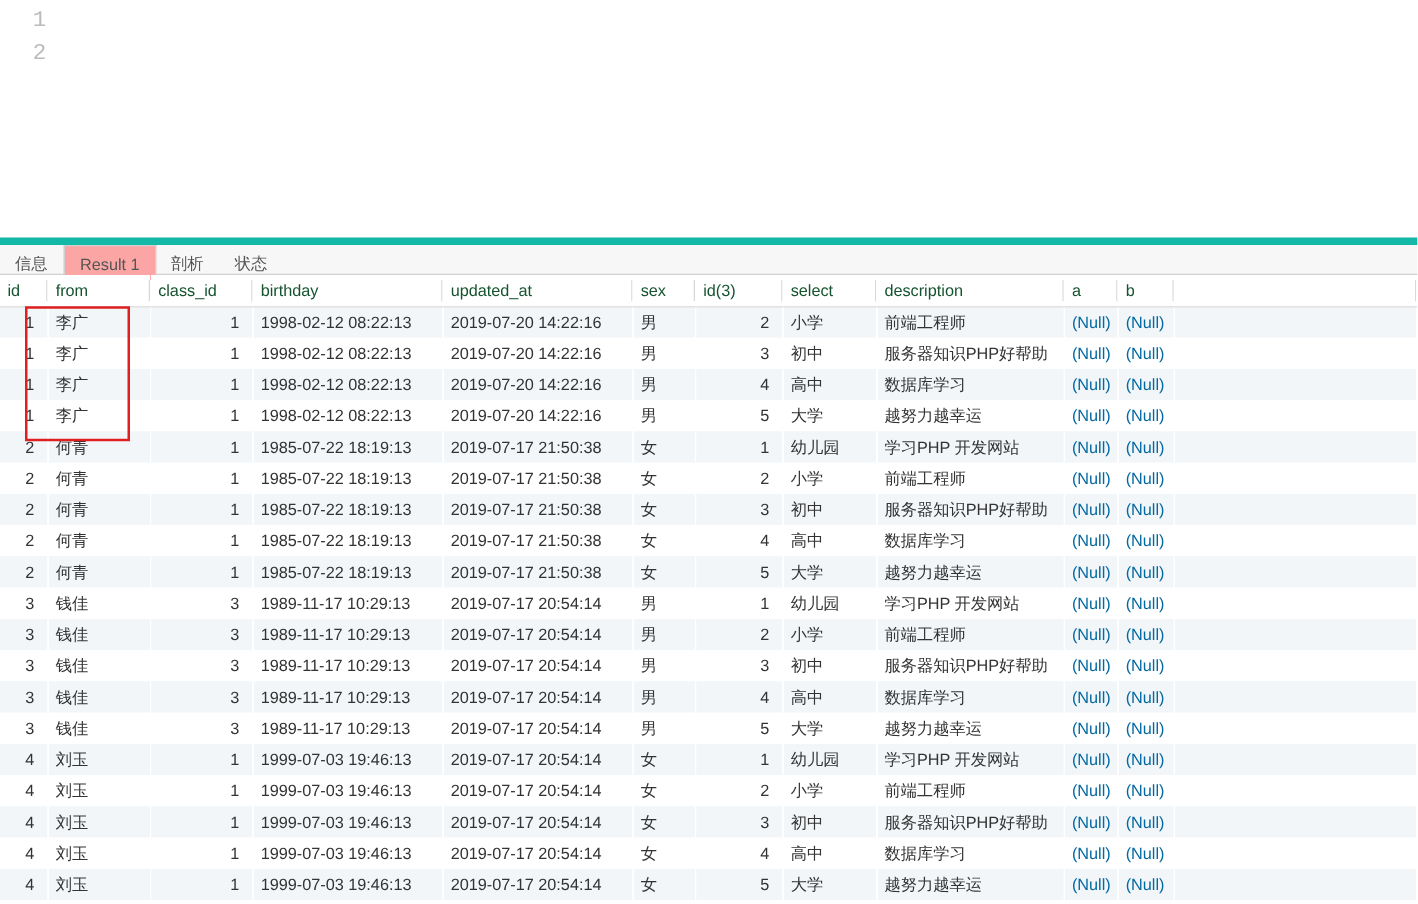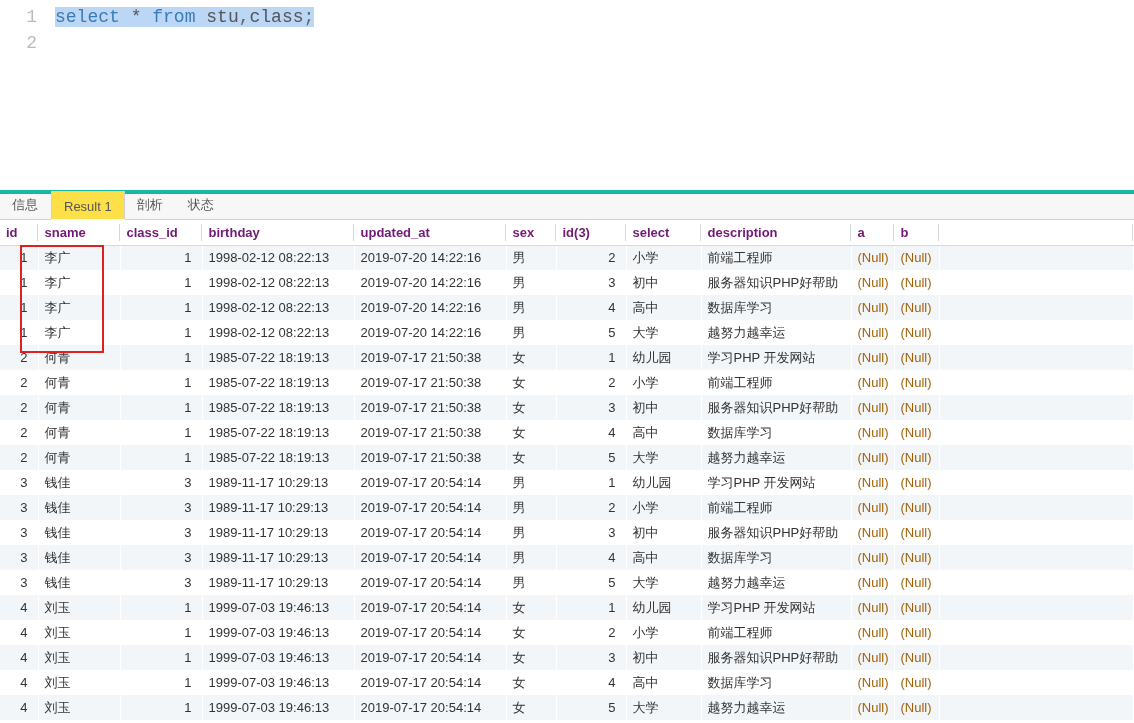--- a/index.html
+++ b/index.html
@@ -37,38 +37,38 @@
     white-space: pre;
   }
   .sel {
     background: #bcd6f5;
   }
   .kw { color: #3b7bb5; }
   .star, .ident { color: #555; }
   .punct { color: #666; }
   .tabs {
     display: flex;
-    border-top: 4px solid #14b8a6;
+    border-top: 6px solid #14b8a6;
     border-bottom: 1px solid #d0d0d0;
     background: #f7f7f7;
     height: 30px;
-    align-items: flex-end;
+    align-items: flex-start;
     padding-left: 0;
   }
   .tab {
     padding: 5px 12px 4px 12px;
     color: #555;
     cursor: pointer;
     border-right: 1px solid transparent;
     height: 29px;
     display: flex;
     align-items: center;
   }
   .tab.active {
-    background: #fde047;
+    background: #fca5a5;
     border-top: 1px solid #d0d0d0;
     border-left: 1px solid #d0d0d0;
     border-right: 1px solid #d0d0d0;
     border-bottom: 1px solid #fff;
     margin-bottom: -1px;
     font-weight: 500;
   }
   .grid {
     overflow: auto;
     height: calc(723px - 190px - 30px);
@@ -83,35 +83,34 @@
     height: 25px;
     text-align: left;
     border-right: 1px solid #fff;
     white-space: nowrap;
     overflow: hidden;
     font-weight: normal;
   }
   thead th {
     background: #fff;
     border-bottom: 1px solid #d8d8d8;
-    color: #701a75;
+    color: #14532d;
     position: relative;
-    font-weight: bold;
   }
   thead th::after {
     content: "";
     position: absolute;
     right: 0; top: 4px; bottom: 4px;
     width: 1px;
     background: #d8d8d8;
   }
   tbody tr:nth-child(odd) { background: #f2f6f9; }
   tbody tr:nth-child(even) { background: #ffffff; }
   .num { text-align: right; padding-right: 10px; }
-  .nullv { color: #a16207; }
+  .nullv { color: #0369a1; }
   .redbox {
     position: absolute;
     left: 20px;
     top: 245px;
     width: 84px;
     height: 108px;
     border: 2px solid #e02020;
     pointer-events: none;
   }
   col.c-id { width: 38px; }
@@ -126,21 +125,20 @@
   col.c-a { width: 43px; }
   col.c-b { width: 45px; }
   col.c-pad {}
 </style>
 </head>
 <body>
 
 <div class="editor" id="editor">
     <div class="line">
       <div class="gutter">1</div>
-      <div class="code"><span class="kw sel">select</span><span class="sel"> </span><span class="star sel">*</span><span class="sel"> </span><span class="kw sel">from</span><span class="sel"> </span><span class="ident sel">stu</span><span class="punct sel">,</span><span class="ident sel">class</span><span class="punct sel">;</span></div>
     </div>
     <div class="line">
       <div class="gutter">2</div>
       <div class="code"></div>
     </div>
   </div>
 
 <div class="tabs" id="tabs">
     <div class="tab">信息</div>
     <div class="tab active">Result 1</div>
@@ -160,21 +158,21 @@
         <col class="c-id1">
         <col class="c-cname">
         <col class="c-desc">
         <col class="c-a">
         <col class="c-b">
         <col class="c-pad">
       </colgroup>
     <thead>
         <tr id="thead-row">
           <th>id</th>
-          <th>sname</th>
+          <th>from</th>
           <th>class_id</th>
           <th>birthday</th>
           <th>updated_at</th>
           <th>sex</th>
           <th>id(3)</th>
           <th>select</th>
           <th>description</th>
           <th>a</th>
           <th>b</th>
           <th></th>

